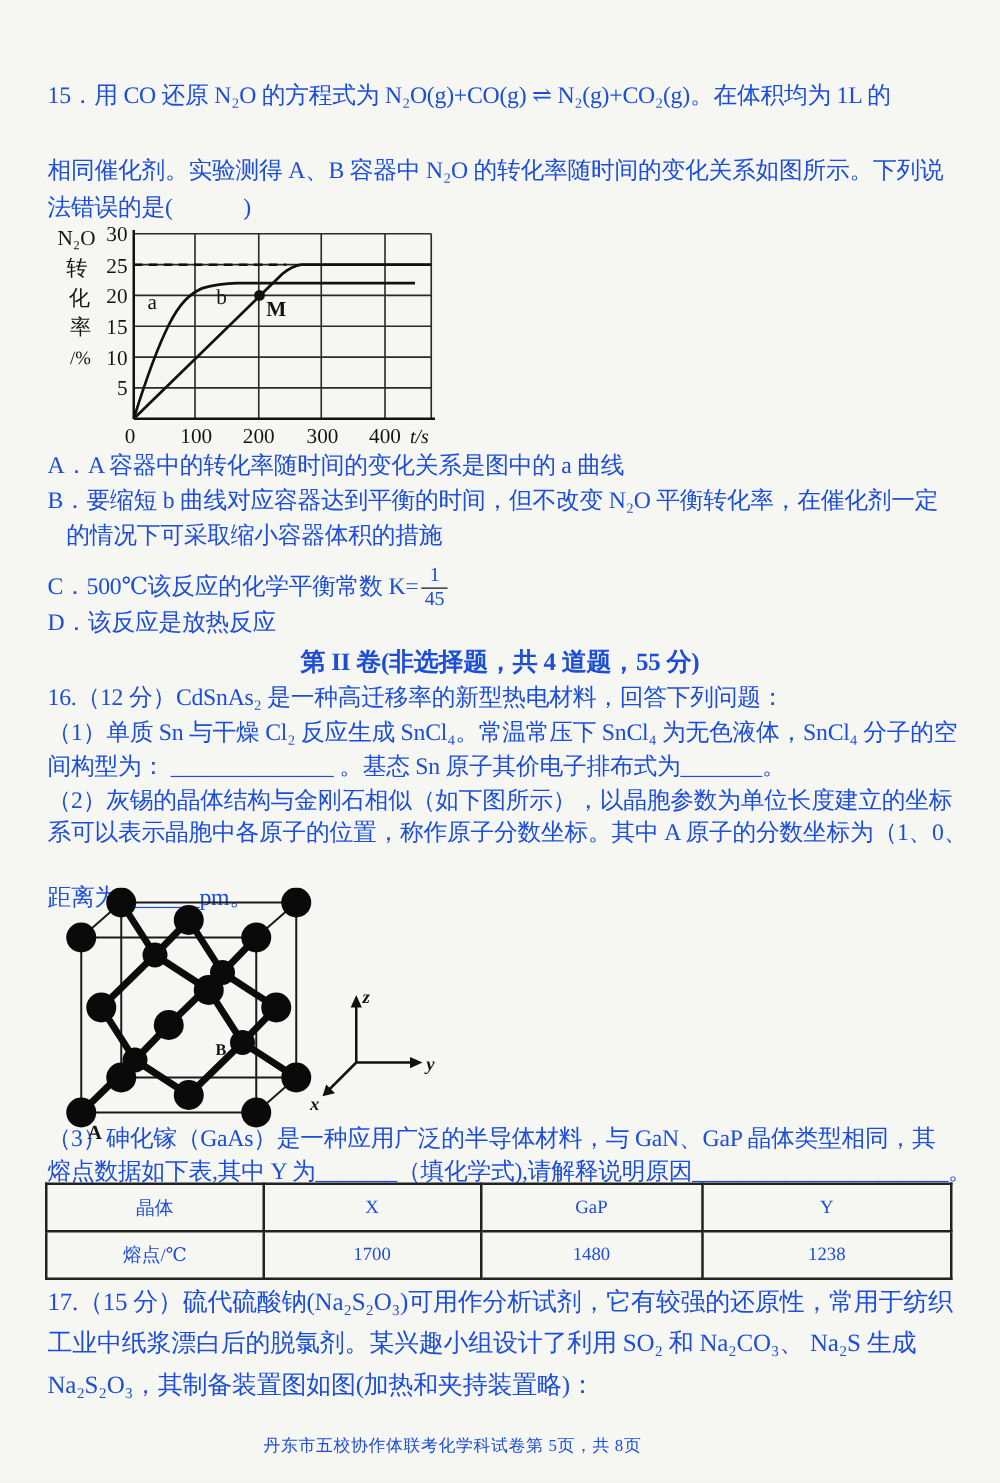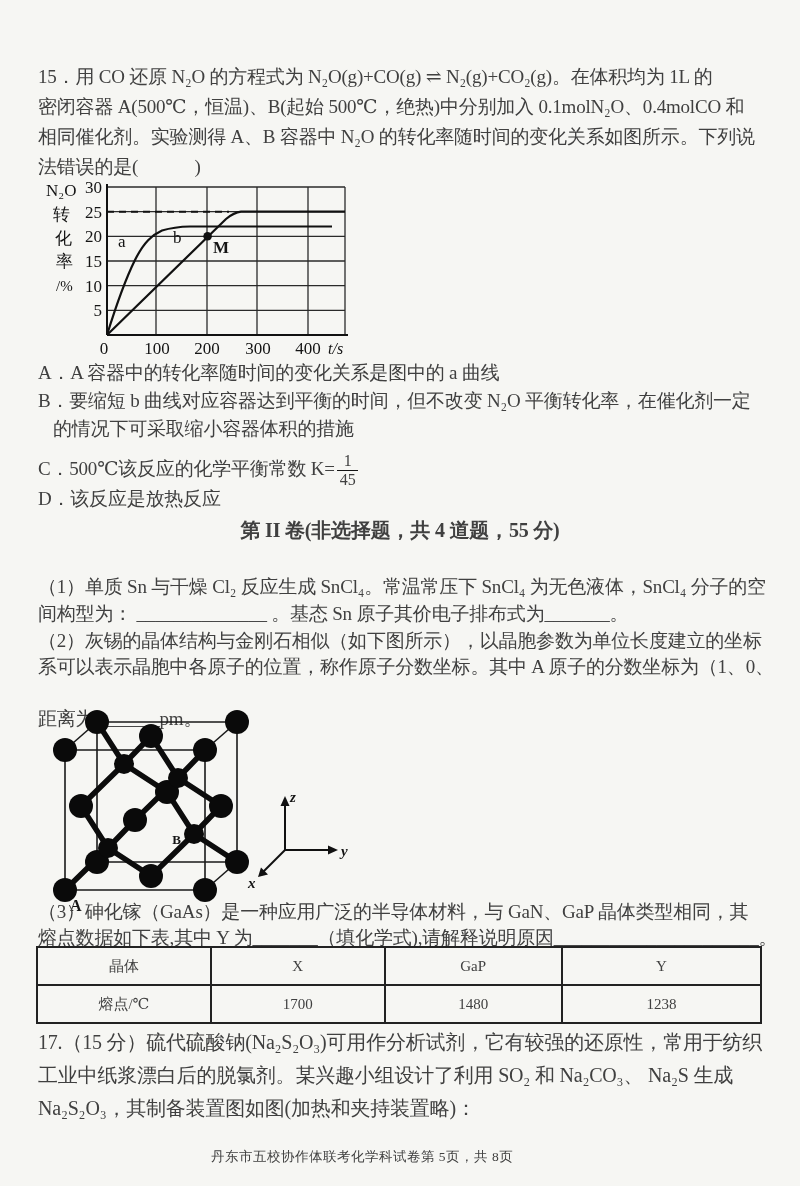--- a/index.html
+++ b/index.html
@@ -1,19 +1,19 @@
 <!DOCTYPE html>
 <html><head>
 <meta charset="utf-8">
 <style>
   * { margin:0; padding:0; box-sizing:border-box; }
   body { background:#e9e9e7; }
   .page {
     position:relative; width:800px; height:1186px; margin:0 auto;
-    background:#f6f6f3; color:#404040; overflow:hidden;
+    background:#f6f6f3; color:#1d4ed8; overflow:hidden;
     font-family:"Liberation Serif","DejaVu Serif",serif;
   }
   .txt { position:absolute; font-size:19px; white-space:pre; letter-spacing:-0.2px; line-height:1.2; }
   .big { font-size:20px; }
   .center { left:0; width:800px; text-align:center; white-space:normal; }
   .bold { font-weight:bold; }
   .frac { display:inline-block; vertical-align:middle; text-align:center;
           font-size:16px; line-height:1.15; margin-left:2px; }
   .frac .den { display:block; border-top:1.6px solid #141414; padding:0 3px; }
   .frac .num { display:block; padding:0 3px; }
@@ -27,21 +27,20 @@
   table.melt tr.data td { height:38px; }
   .footer { position:absolute; left:0; width:724px; top:1148px; text-align:center;
             font-size:13.5px; letter-spacing:0.5px; }
 </style>
 </head>
 <body>
 
 <div class="page">
 
   <div class="txt" style="left:38px; top:66px;">15．用 CO 还原 N₂O 的方程式为 N₂O(g)+CO(g) ⇌ N₂(g)+CO₂(g)。在体积均为 1L 的</div>
-  <div class="txt" style="left:38px; top:96px;">密闭容器 A(500℃，恒温)、B(起始 500℃，绝热)中分别加入 0.1molN₂O、0.4molCO 和</div>
   <div class="txt" style="left:38px; top:126px;">相同催化剂。实验测得 A、B 容器中 N₂O 的转化率随时间的变化关系如图所示。下列说</div>
   <div class="txt" style="left:38px; top:156px;">法错误的是(　　　)</div>
 
   <svg style="position:absolute; left:38px; top:178px;" width="332" height="186" viewBox="0 0 332 186">
 
     <g stroke="#2a2a2a" stroke-width="1.3">
       <line x1="69" y1="9" x2="307" y2="9"></line>
       <line x1="69" y1="33.7" x2="307" y2="33.7"></line>
       <line x1="69" y1="58.3" x2="307" y2="58.3"></line>
       <line x1="69" y1="83" x2="307" y2="83"></line>
@@ -97,20 +96,21 @@
   </svg>
 
   <div class="txt" style="left:38px; top:390px;">B．要缩短 b 曲线对应容器达到平衡的时间，但不改变 N₂O 平衡转化率，在催化剂一定</div>
   <div class="txt" style="left:38px; top:362px;">A．A 容器中的转化率随时间的变化关系是图中的 a 曲线</div>
   <div class="txt" style="left:53px; top:418px;">的情况下可采取缩小容器体积的措施</div>
   <div class="txt" style="left:38px; top:452px;"><span>C．500℃该反应的化学平衡常数 K=</span><span class="frac"><span class="num">1</span><span class="den">45</span></span></div>
   <div class="txt" style="left:38px; top:488px;">D．该反应是放热反应</div>
 
   <div class="txt center bold big" style="top:518px;">第 II 卷(非选择题，共 4 道题，55 分)</div>
 
+  <div class="txt" style="left:38px; top:548px;">16.（12 分）CdSnAs₂ 是一种高迁移率的新型热电材料，回答下列问题：</div>
   <div class="txt" style="left:38px; top:576px;">（1）单质 Sn 与干燥 Cl₂ 反应生成 SnCl₄。常温常压下 SnCl₄ 为无色液体，SnCl₄ 分子的空</div>
   <div class="txt" style="left:38px; top:603px;">间构型为： ______________ 。基态 Sn 原子其价电子排布式为_______。</div>
   <div class="txt" style="left:38px; top:630px;">（2）灰锡的晶体结构与金刚石相似（如下图所示），以晶胞参数为单位长度建立的坐标</div>
   <div class="txt" style="left:38px; top:656px;">系可以表示晶胞中各原子的位置，称作原子分数坐标。其中 A 原子的分数坐标为（1、0、</div>
   <div class="txt" style="left:38px; top:708px;">距离为_______pm。</div>
 
   <svg style="position:absolute; left:40px; top:710px;" width="340" height="208" viewBox="0 0 340 208">
 
     <g stroke="#1a1a1a" stroke-width="1.6" fill="none">
       <path d="M25,180 L165,180 L165,40 L25,40 Z"></path>

